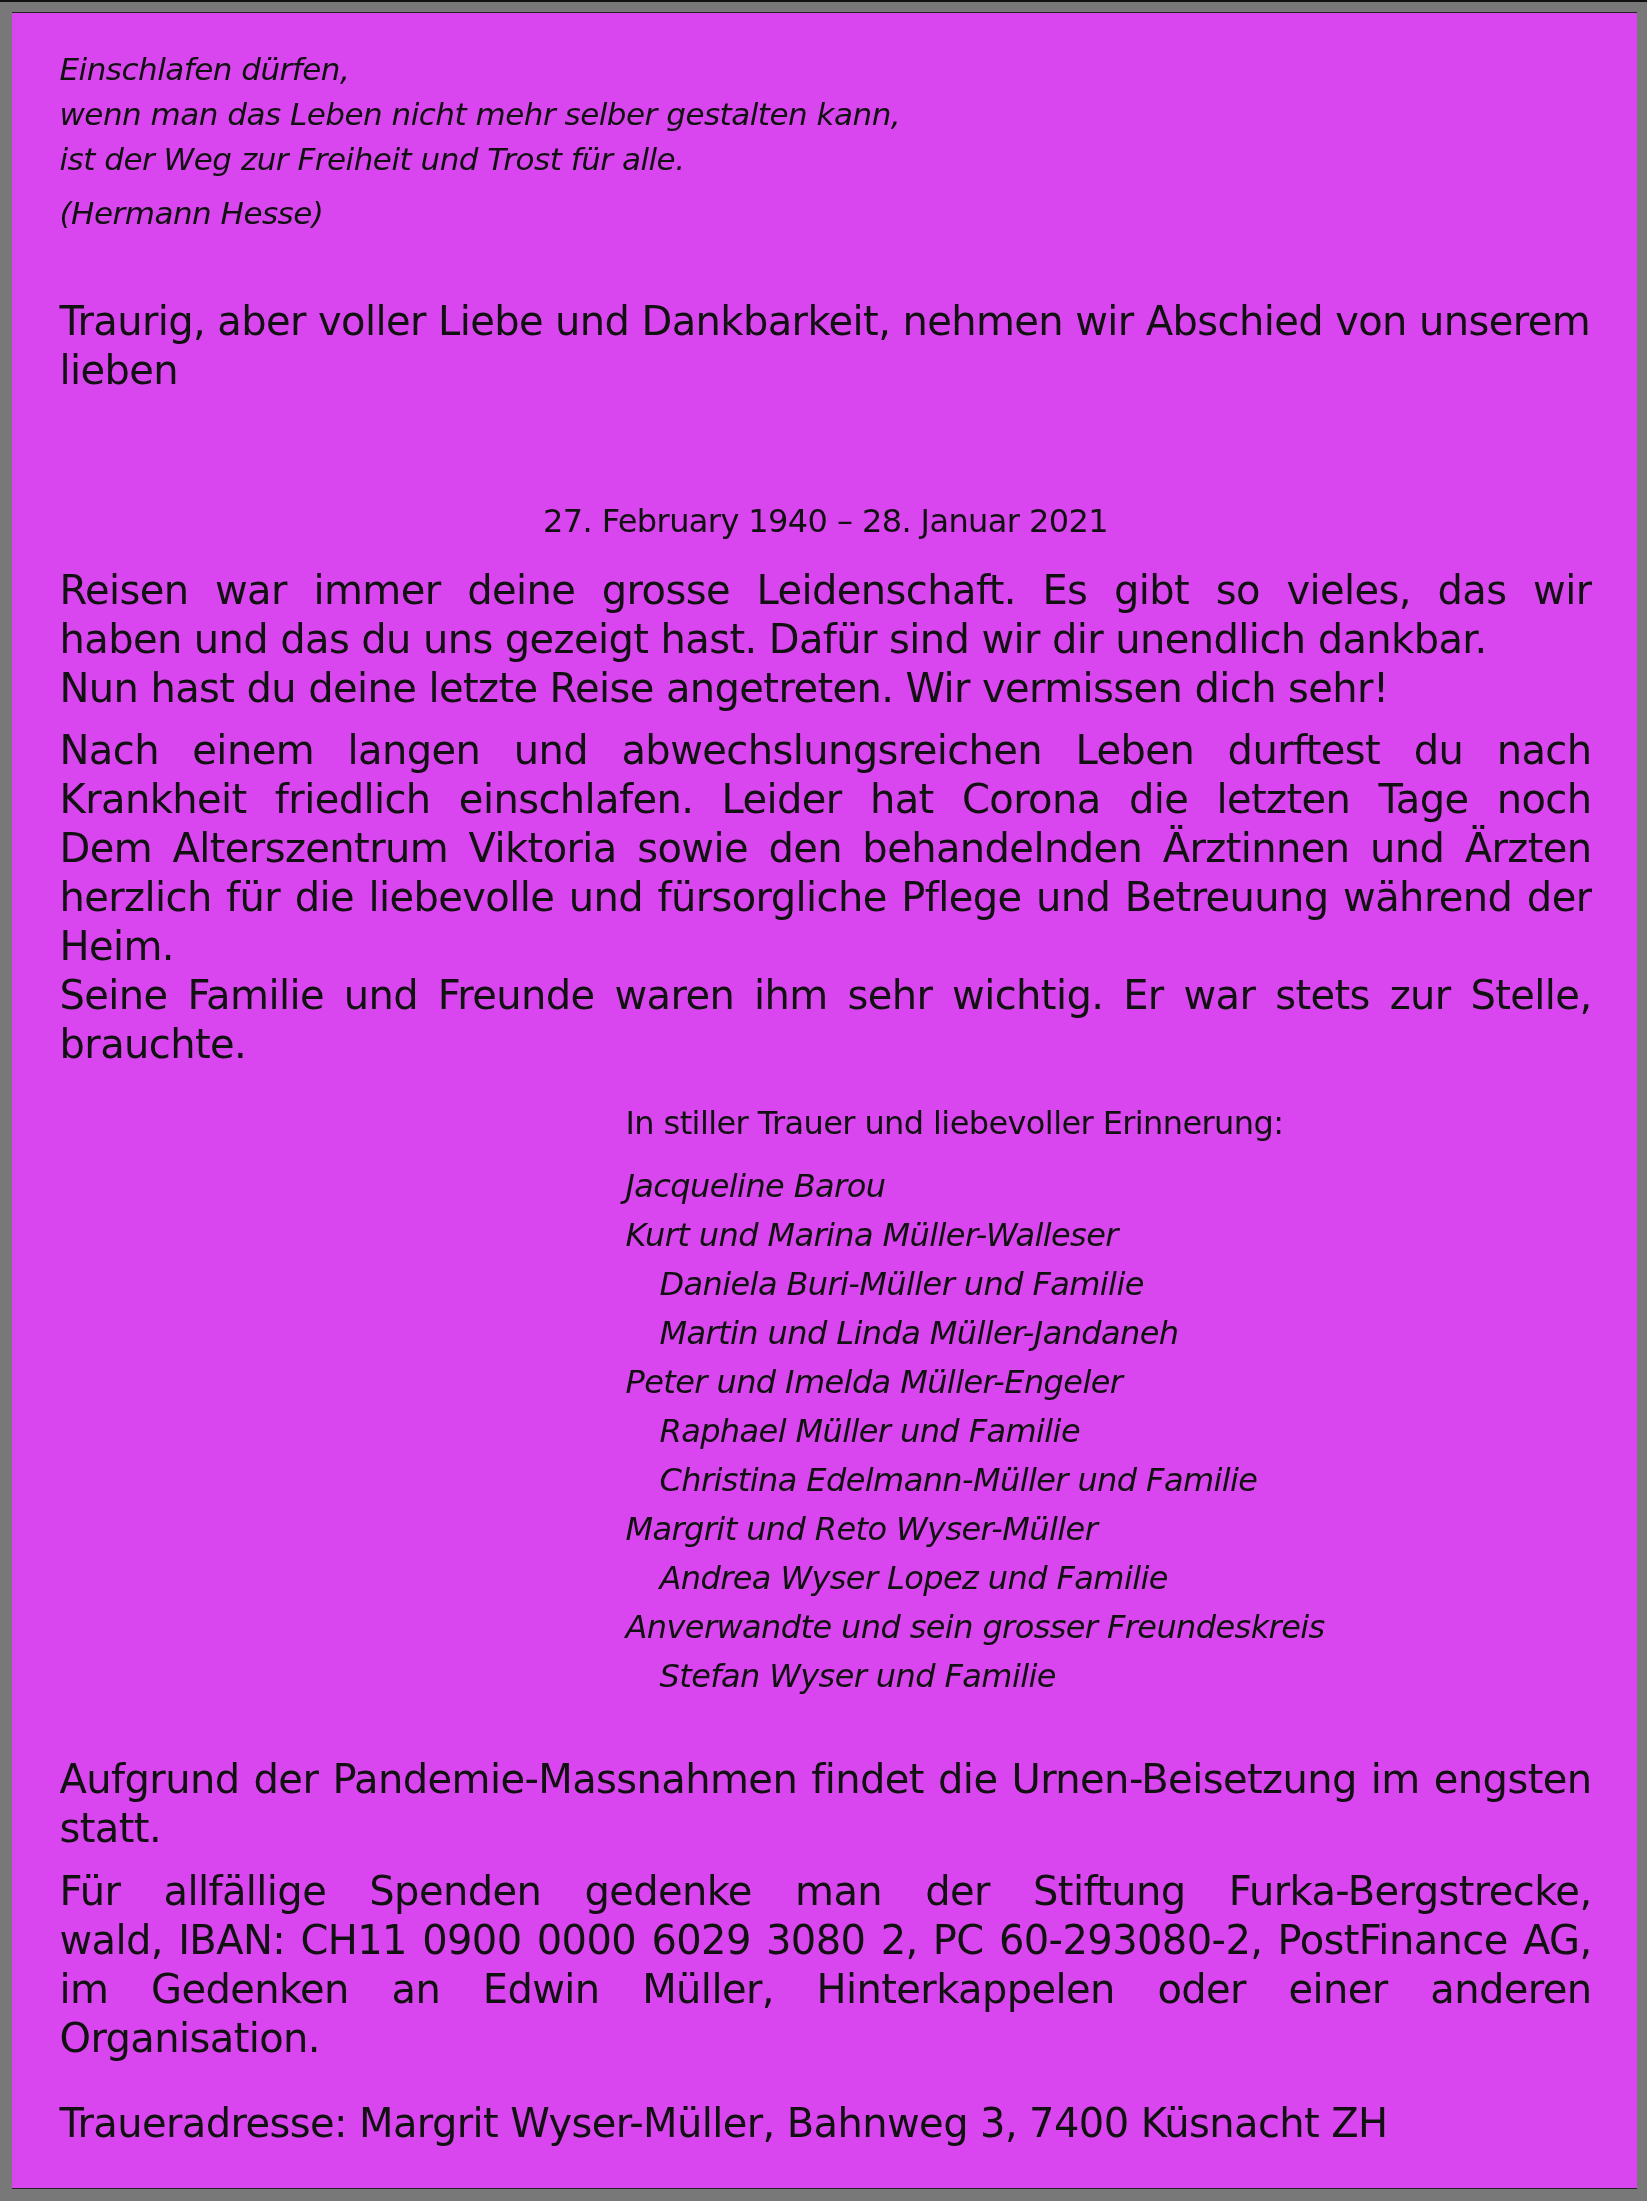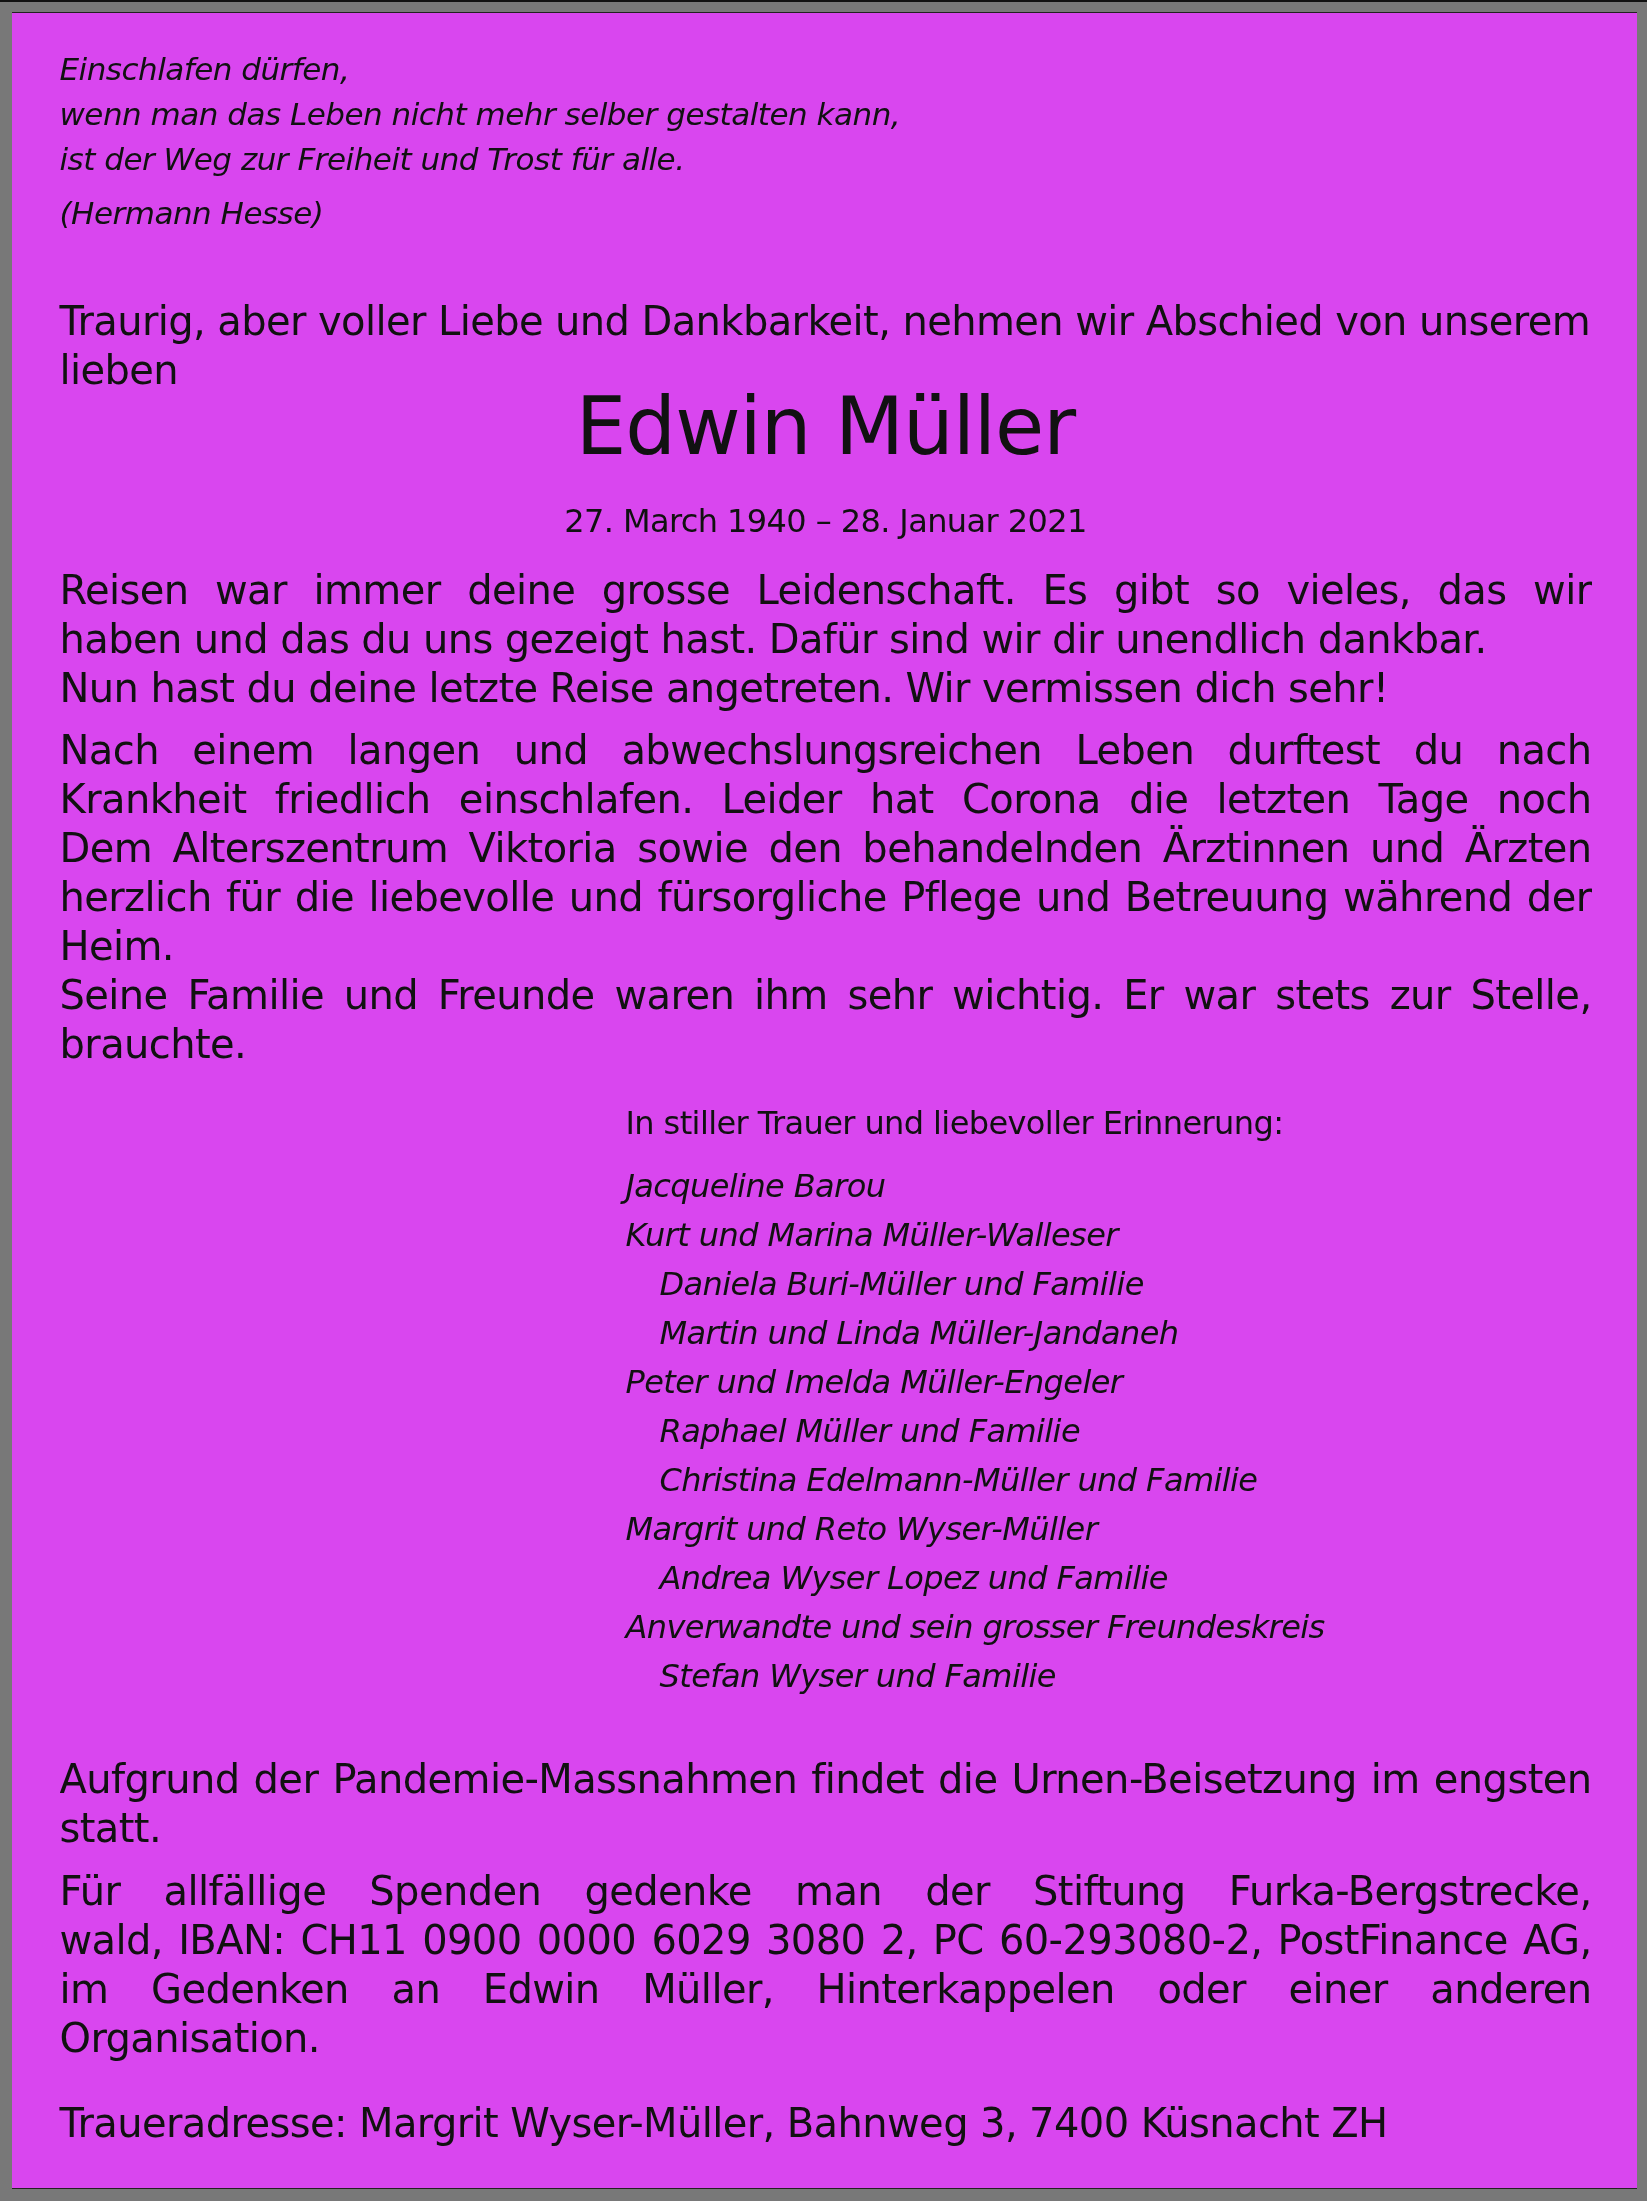--- a/index.html
+++ b/index.html
@@ -37,22 +37,21 @@
 
   <div class="blk quote ital" style="top:34px;">
     <span class="line">Einschlafen dürfen,</span>
     <span class="line">wenn man das Leben nicht mehr selber gestalten kann,</span>
     <span class="line">ist der Weg zur Freiheit und Trost für alle.</span>
     <span class="line" style="margin-top:8.6px;">(Hermann Hesse)</span>
   </div>
 
   <div class="blk txt" style="top:284px;">Traurig, aber voller Liebe und Dankbarkeit, nehmen wir Abschied von unserem lieben</div>
 
-  <div class="blk center name" style="top:366px;">Edwin Müller</div>
-  <div class="blk center dates" style="top:487px;">27. March 1940 – 28. Januar 2021</div>
+  <div class="blk center dates" style="top:487px;">27. February 1940 – 28. Januar 2021</div>
 
   <div class="blk txt" style="top:553px;">
     <span class="jline">Reisen war immer deine grosse Leidenschaft. Es gibt so vieles, das wir gemeinsam erlebt</span>
     <span class="line">haben und das du uns gezeigt hast. Dafür sind wir dir unendlich dankbar.</span>
     <span class="line">Nun hast du deine letzte Reise angetreten. Wir vermissen dich sehr!</span>
   </div>
 
   <div class="blk txt" style="top:713px;">
     <span class="jline">Nach einem langen und abwechslungsreichen Leben durftest du nach geduldig ertragener</span>
     <span class="jline">Krankheit friedlich einschlafen. Leider hat Corona die letzten Tage noch zusätzlich erschwert.</span>

